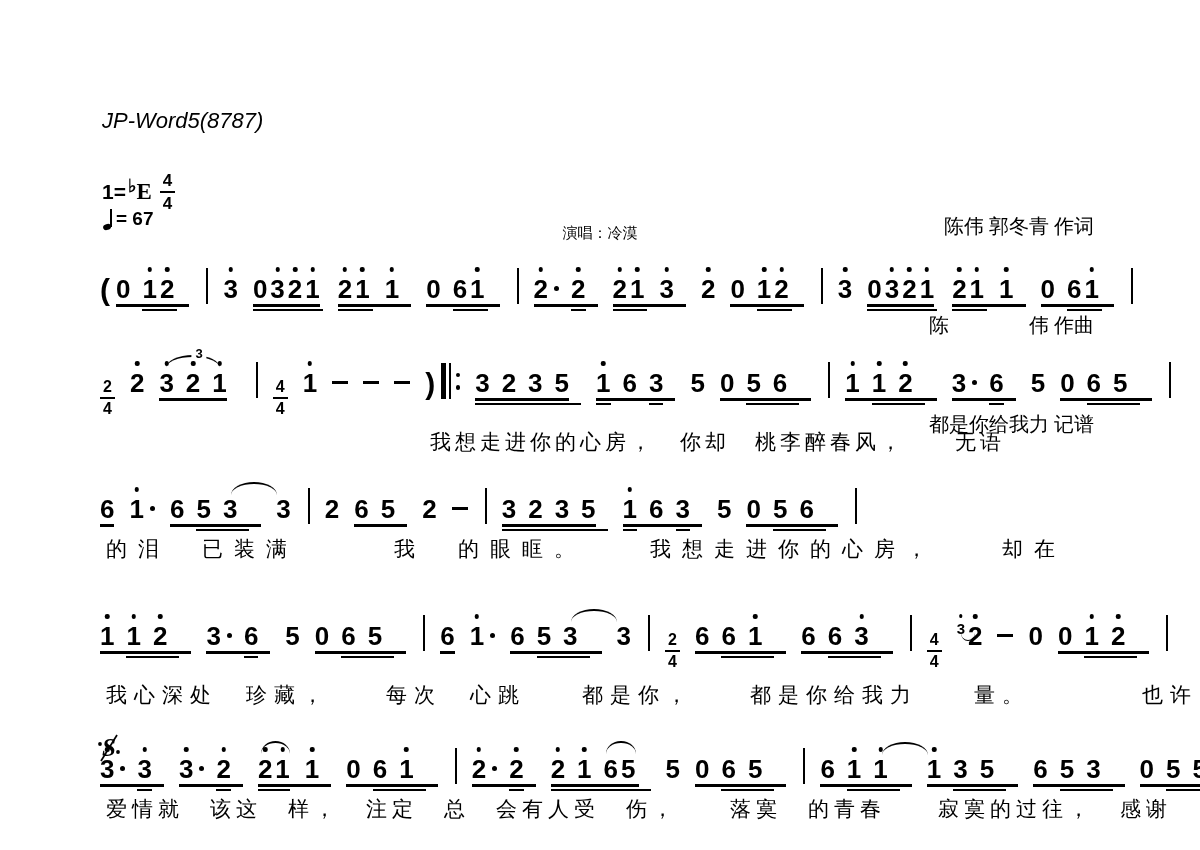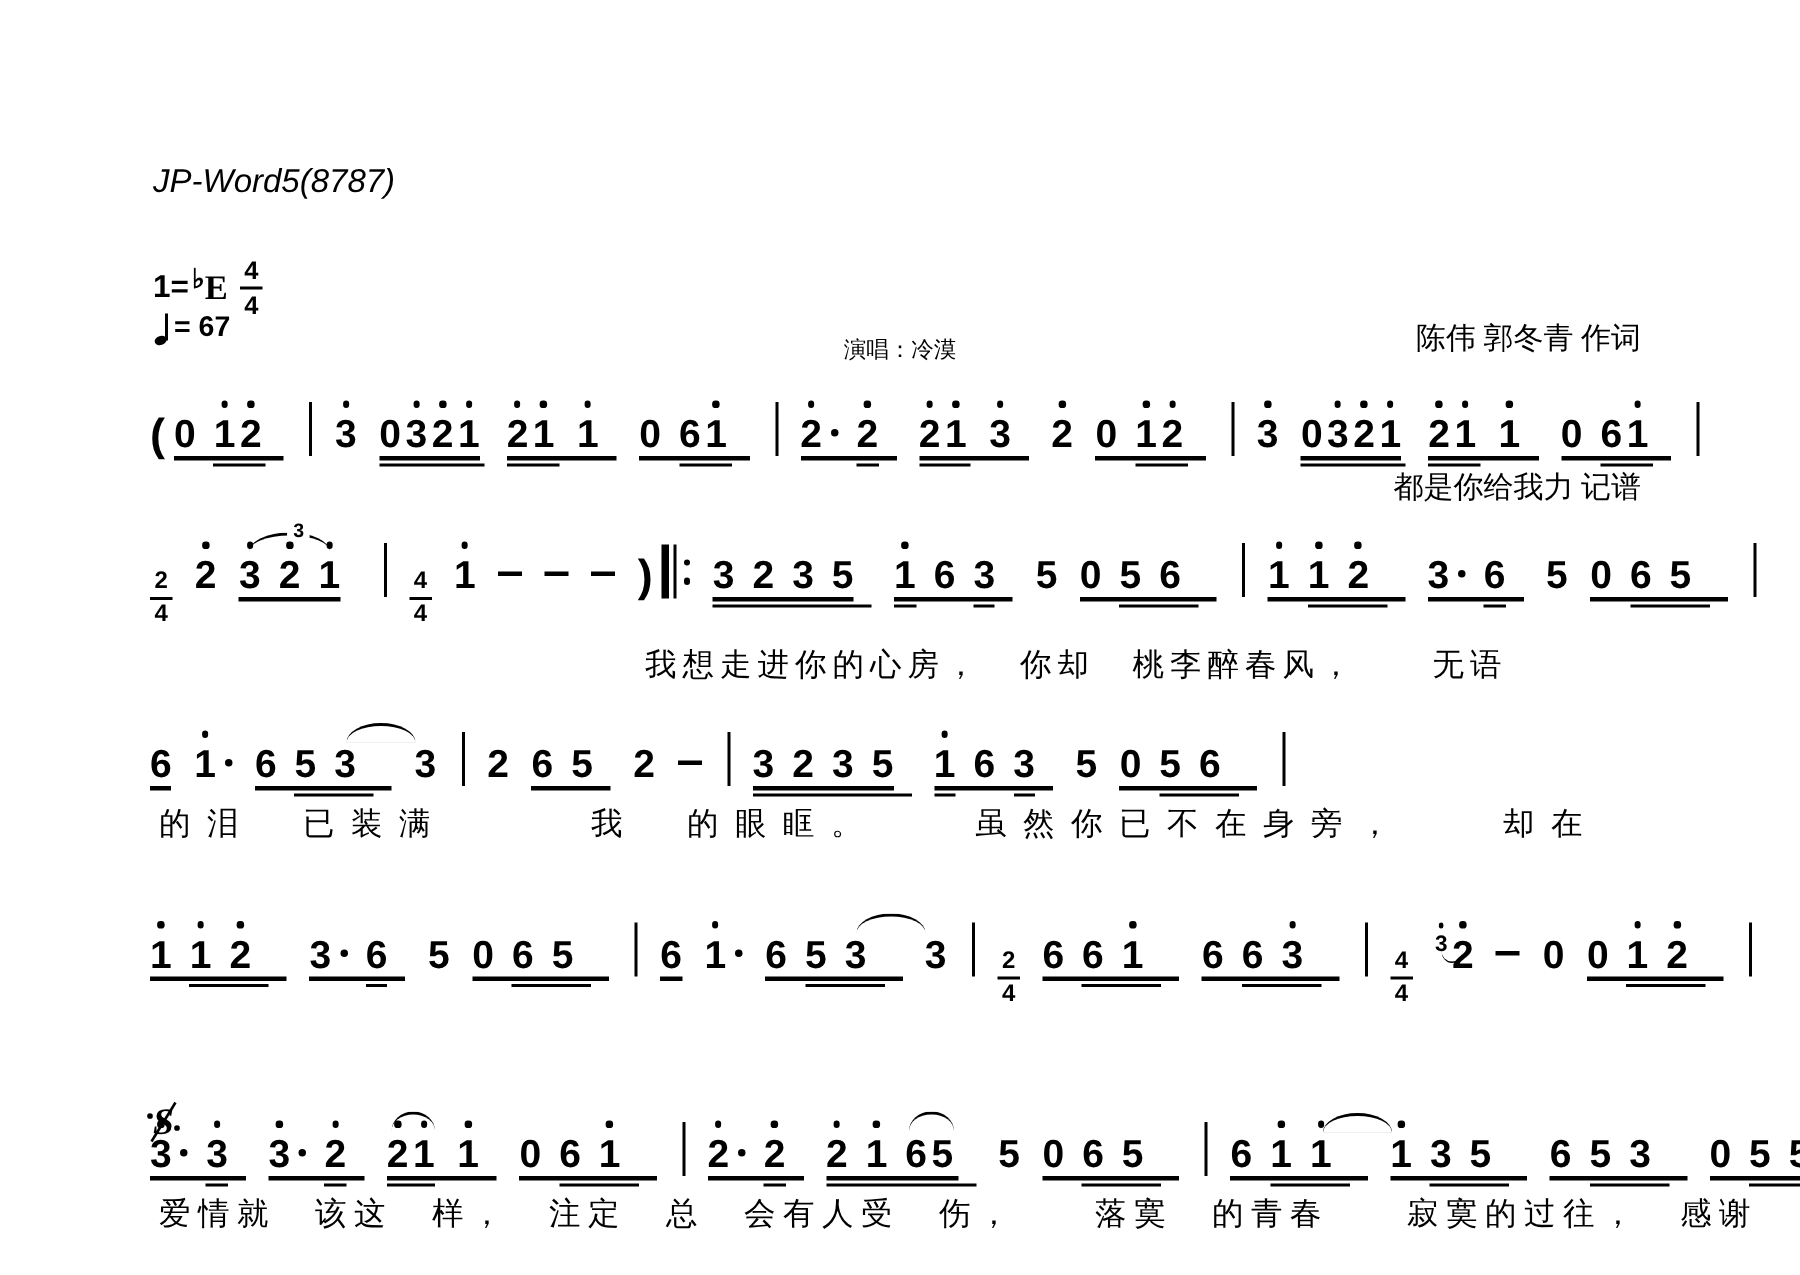--- a/index.html
+++ b/index.html
@@ -83,20 +83,21 @@
 <body>
 
 <div class="sheet">
 
   <div class="watermark">JP-Word5(8787)</div>
 
   <div class="subtitle">演唱：冷漠</div>
 
   <div class="credits">
     <div>陈伟 郭冬青 作词</div>
+    <div>陈　　　　伟 作曲</div>
     <div>都是你给我力 记谱</div>
   </div>
 
   <div class="keysig">
     <span class="k1">1=</span>
       <span class="kflat">♭</span>
       <span class="kE">E</span>
     <span class="ts">
       <span class="tsn">4</span>
       <span class="tsd">4</span>
@@ -123,30 +124,31 @@
           <span class="rb2"></span>
           <span class="rdots">
             <span class="rdot"></span>
             <span class="rdot"></span>
           </span>
         </span><span class="grp"><span class="note"><span class="g">3</span></span><span class="note"><span class="g">2</span></span><span class="note"><span class="g">3</span></span><span class="note"><span class="g">5</span></span><span class="bm" style="bottom: -4.5px;"></span><span class="bm" style="bottom: -9px;"></span></span><span class="grp"><span class="note"><span class="g">1<span class="hidot"></span></span><span class="bm" style="bottom: -9px;"></span></span><span class="note"><span class="g">6</span></span><span class="note"><span class="g">3</span><span class="bm" style="bottom: -9px;"></span></span><span class="bm" style="bottom: -4.5px;"></span></span><span class="note"><span class="g">5</span></span><span class="grp"><span class="note"><span class="g">0</span></span><span class="grp"><span class="note"><span class="g">5</span></span><span class="note"><span class="g">6</span></span><span class="bm" style="bottom: -9px;"></span></span><span class="bm" style="bottom: -4.5px;"></span></span><span class="bar"></span><span class="grp"><span class="note"><span class="g">1<span class="hidot"></span></span></span><span class="grp"><span class="note"><span class="g">1<span class="hidot"></span></span></span><span class="note"><span class="g">2<span class="hidot"></span></span></span><span class="bm" style="bottom: -9px;"></span></span><span class="bm" style="bottom: -4.5px;"></span></span><span class="grp"><span class="note"><span class="g">3</span><span class="adot"></span></span><span class="note"><span class="g">6</span><span class="bm" style="bottom: -9px;"></span></span><span class="bm" style="bottom: -4.5px;"></span></span><span class="note"><span class="g">5</span></span><span class="grp"><span class="note"><span class="g">0</span></span><span class="grp"><span class="note"><span class="g">6</span></span><span class="note"><span class="g">5</span></span><span class="bm" style="bottom: -9px;"></span></span><span class="bm" style="bottom: -4.5px;"></span></span><span class="bar"></span></div>
     <div class="lyr">我想走进你的心房，　你却　桃李醉春风，　　无语</div>
   </div>
   <div class="system sys3">
     <div class="mrow"><span class="note"><span class="g">6</span><span class="bm" style="bottom: -4.5px;"></span></span><span class="note"><span class="g">1<span class="hidot"></span></span><span class="adot"></span></span><span class="grp"><span class="note"><span class="g">6</span></span><span class="grp"><span class="note"><span class="g">5</span></span><span class="note"><span class="g">3</span><span class="tiearc"></span></span><span class="bm" style="bottom: -9px;"></span></span><span class="bm" style="bottom: -4.5px;"></span></span><span class="note"><span class="g">3</span></span><span class="bar"></span><span class="note"><span class="g">2</span></span><span class="grp"><span class="note"><span class="g">6</span></span><span class="note"><span class="g">5</span></span><span class="bm" style="bottom: -4.5px;"></span></span><span class="note"><span class="g">2</span></span><span class="dash"></span><span class="bar"></span><span class="grp"><span class="note"><span class="g">3</span></span><span class="note"><span class="g">2</span></span><span class="note"><span class="g">3</span></span><span class="note"><span class="g">5</span></span><span class="bm" style="bottom: -4.5px;"></span><span class="bm" style="bottom: -9px;"></span></span><span class="grp"><span class="note"><span class="g">1<span class="hidot"></span></span><span class="bm" style="bottom: -9px;"></span></span><span class="note"><span class="g">6</span></span><span class="note"><span class="g">3</span><span class="bm" style="bottom: -9px;"></span></span><span class="bm" style="bottom: -4.5px;"></span></span><span class="note"><span class="g">5</span></span><span class="grp"><span class="note"><span class="g">0</span></span><span class="grp"><span class="note"><span class="g">5</span></span><span class="note"><span class="g">6</span></span><span class="bm" style="bottom: -9px;"></span></span><span class="bm" style="bottom: -4.5px;"></span></span><span class="bar"></span></div>
-    <div class="lyr">的泪　已装满　　　我　的眼眶。　　虽然你已不在身旁，　　却在</div>
+    <div class="lyr">的泪　已装满　　　我　的眼眶。　　我想走进你的心房，　　却在</div>
   </div>
   <div class="system sys4">
     <div class="mrow"><span class="grp"><span class="note"><span class="g">1<span class="hidot"></span></span></span><span class="grp"><span class="note"><span class="g">1<span class="hidot"></span></span></span><span class="note"><span class="g">2<span class="hidot"></span></span></span><span class="bm" style="bottom: -9px;"></span></span><span class="bm" style="bottom: -4.5px;"></span></span><span class="grp"><span class="note"><span class="g">3</span><span class="adot"></span></span><span class="note"><span class="g">6</span><span class="bm" style="bottom: -9px;"></span></span><span class="bm" style="bottom: -4.5px;"></span></span><span class="note"><span class="g">5</span></span><span class="grp"><span class="note"><span class="g">0</span></span><span class="grp"><span class="note"><span class="g">6</span></span><span class="note"><span class="g">5</span></span><span class="bm" style="bottom: -9px;"></span></span><span class="bm" style="bottom: -4.5px;"></span></span><span class="bar"></span><span class="note"><span class="g">6</span><span class="bm" style="bottom: -4.5px;"></span></span><span class="note"><span class="g">1<span class="hidot"></span></span><span class="adot"></span></span><span class="grp"><span class="note"><span class="g">6</span></span><span class="grp"><span class="note"><span class="g">5</span></span><span class="note"><span class="g">3</span><span class="tiearc"></span></span><span class="bm" style="bottom: -9px;"></span></span><span class="bm" style="bottom: -4.5px;"></span></span><span class="note"><span class="g">3</span></span><span class="bar"></span><span class="ts">
           <span class="tsn">2</span>
           <span class="tsd">4</span>
         </span><span class="grp"><span class="note"><span class="g">6</span></span><span class="grp"><span class="note"><span class="g">6</span></span><span class="note"><span class="g">1<span class="hidot"></span></span></span><span class="bm" style="bottom: -9px;"></span></span><span class="bm" style="bottom: -4.5px;"></span></span><span class="grp"><span class="note"><span class="g">6</span></span><span class="grp"><span class="note"><span class="g">6</span></span><span class="note"><span class="g">3<span class="hidot"></span></span></span><span class="bm" style="bottom: -9px;"></span></span><span class="bm" style="bottom: -4.5px;"></span></span><span class="bar"></span><span class="ts">
           <span class="tsn">4</span>
           <span class="tsd">4</span>
         </span><span class="grace"><span class="g">3<span class="hidot"></span></span><span class="gr-arc"></span></span><span class="note"><span class="g">2<span class="hidot"></span></span></span><span class="dash"></span><span class="note"><span class="g">0</span></span><span class="grp"><span class="note"><span class="g">0</span></span><span class="grp"><span class="note"><span class="g">1<span class="hidot"></span></span></span><span class="note"><span class="g">2<span class="hidot"></span></span></span><span class="bm" style="bottom: -9px;"></span></span><span class="bm" style="bottom: -4.5px;"></span></span><span class="bar"></span></div>
+    <div class="lyr">我心深处　珍藏，　　每次　心跳　　都是你，　　都是你给我力　　量。　　　　也许</div>
   </div>
   <div class="system sys5">
     <div class="mrow"><span class="segno"><svg width="24" height="32" viewBox="0 0 24 32">
             <text x="12" y="24" font-size="25" font-style="italic" font-weight="bold" text-anchor="middle" font-family="Liberation Serif, serif" fill="#000">S</text>
             <line x1="4" y1="29" x2="20" y2="3" stroke="#000" stroke-width="1.7"></line>
             <circle cx="3" cy="12" r="1.9" fill="#000"></circle>
             <circle cx="21" cy="20" r="1.9" fill="#000"></circle>
           </svg></span><span class="grp"><span class="note"><span class="g">3<span class="hidot"></span></span><span class="adot"></span></span><span class="note"><span class="g">3<span class="hidot"></span></span><span class="bm" style="bottom: -9px;"></span></span><span class="bm" style="bottom: -4.5px;"></span></span><span class="grp"><span class="note"><span class="g">3<span class="hidot"></span></span><span class="adot"></span></span><span class="note"><span class="g">2<span class="hidot"></span></span><span class="bm" style="bottom: -9px;"></span></span><span class="bm" style="bottom: -4.5px;"></span></span><span class="grp"><span class="grp tight"><span class="note"><span class="g">2<span class="hidot"></span></span></span><span class="note"><span class="g">1<span class="hidot"></span></span></span><span class="bm" style="bottom: -9px;"></span><span class="grparc"></span></span><span class="note"><span class="g">1<span class="hidot"></span></span></span><span class="bm" style="bottom: -4.5px;"></span></span><span class="grp"><span class="note"><span class="g">0</span></span><span class="grp"><span class="note"><span class="g">6</span></span><span class="note"><span class="g">1<span class="hidot"></span></span></span><span class="bm" style="bottom: -9px;"></span></span><span class="bm" style="bottom: -4.5px;"></span></span><span class="bar"></span><span class="grp"><span class="note"><span class="g">2<span class="hidot"></span></span><span class="adot"></span></span><span class="note"><span class="g">2<span class="hidot"></span></span><span class="bm" style="bottom: -9px;"></span></span><span class="bm" style="bottom: -4.5px;"></span></span><span class="grp"><span class="note"><span class="g">2<span class="hidot"></span></span></span><span class="note"><span class="g">1<span class="hidot"></span></span></span><span class="grp tight"><span class="note"><span class="g">6</span></span><span class="note"><span class="g">5</span></span><span class="grparc"></span></span><span class="bm" style="bottom: -4.5px;"></span><span class="bm" style="bottom: -9px;"></span></span><span class="note"><span class="g">5</span></span><span class="grp"><span class="note"><span class="g">0</span></span><span class="grp"><span class="note"><span class="g">6</span></span><span class="note"><span class="g">5</span></span><span class="bm" style="bottom: -9px;"></span></span><span class="bm" style="bottom: -4.5px;"></span></span><span class="bar"></span><span class="grp"><span class="note"><span class="g">6</span></span><span class="grp"><span class="note"><span class="g">1<span class="hidot"></span></span></span><span class="note"><span class="g">1<span class="hidot"></span></span><span class="tiearc"></span></span><span class="bm" style="bottom: -9px;"></span></span><span class="bm" style="bottom: -4.5px;"></span></span><span class="grp"><span class="note"><span class="g">1<span class="hidot"></span></span></span><span class="grp"><span class="note"><span class="g">3</span></span><span class="note"><span class="g">5</span></span><span class="bm" style="bottom: -9px;"></span></span><span class="bm" style="bottom: -4.5px;"></span></span><span class="grp"><span class="note"><span class="g">6</span></span><span class="grp"><span class="note"><span class="g">5</span></span><span class="note"><span class="g">3</span></span><span class="bm" style="bottom: -9px;"></span></span><span class="bm" style="bottom: -4.5px;"></span></span><span class="grp"><span class="note"><span class="g">0</span></span><span class="grp"><span class="note"><span class="g">5</span></span><span class="note"><span class="g">5</span></span><span class="bm" style="bottom: -9px;"></span></span><span class="bm" style="bottom: -4.5px;"></span></span></div>
     <div class="lyr">爱情就　该这　样，　注定　总　会有人受　伤，　　落寞　的青春　　寂寞的过往，　感谢</div>
   </div>

